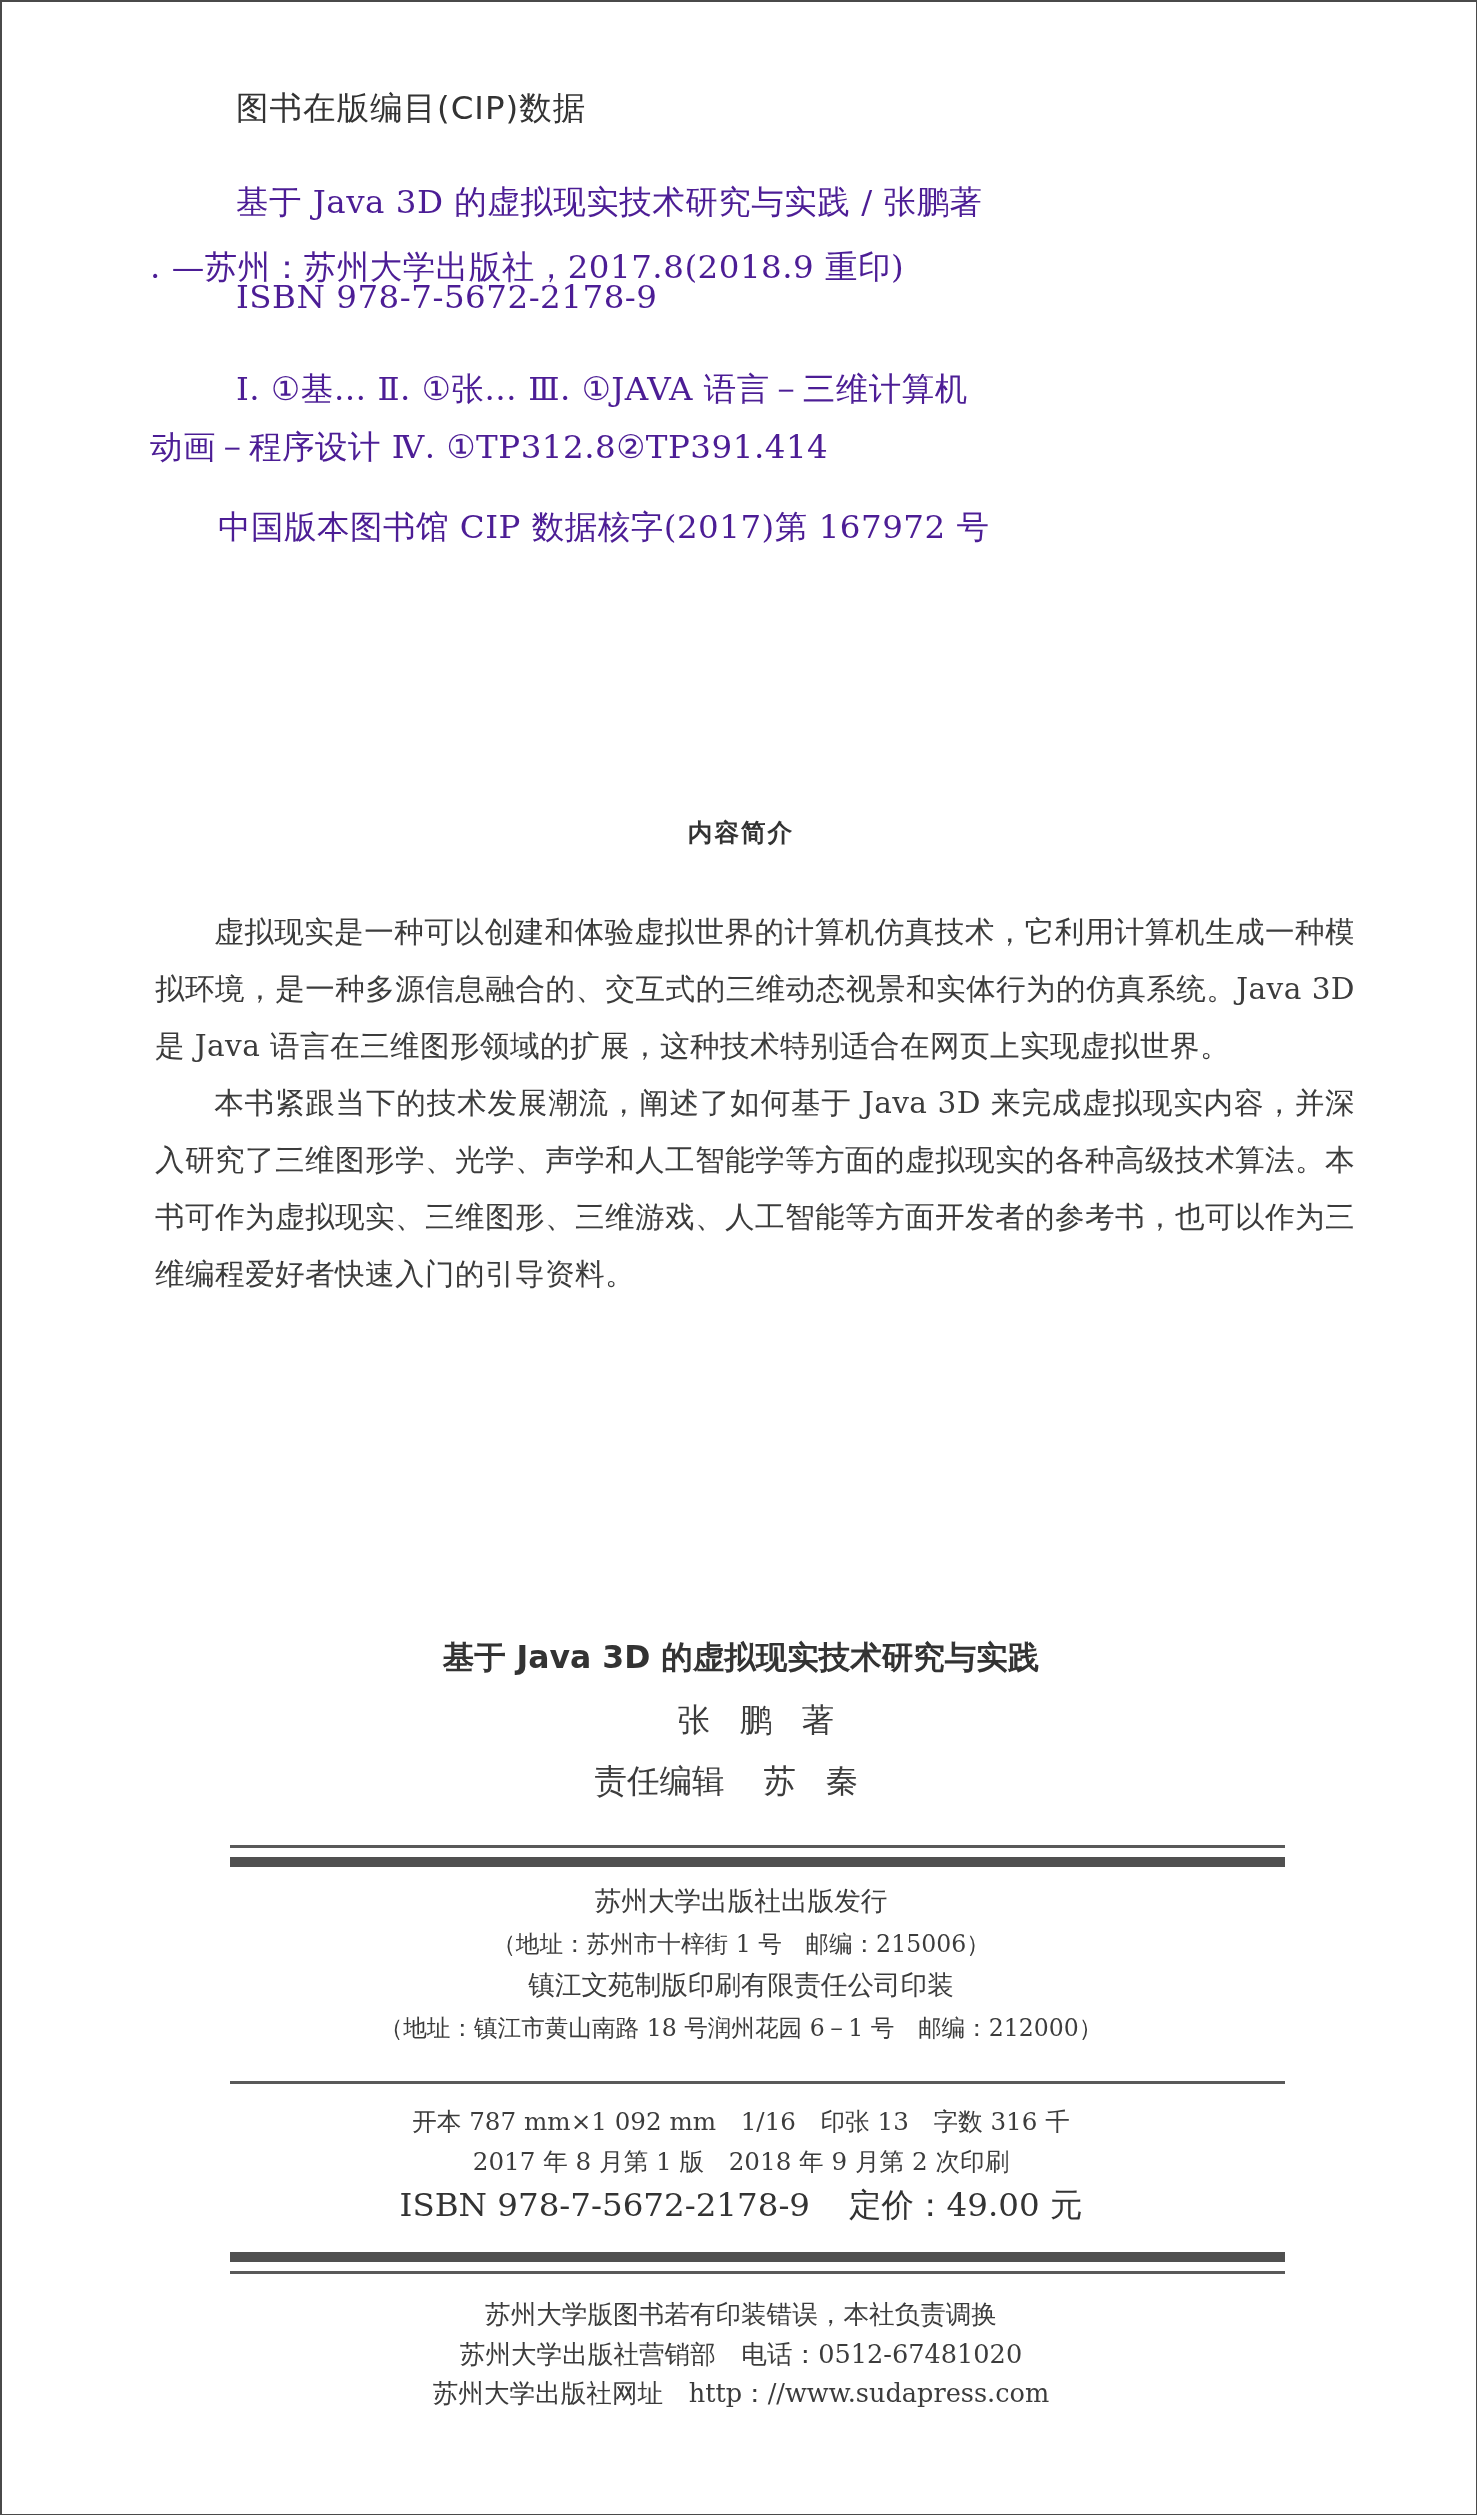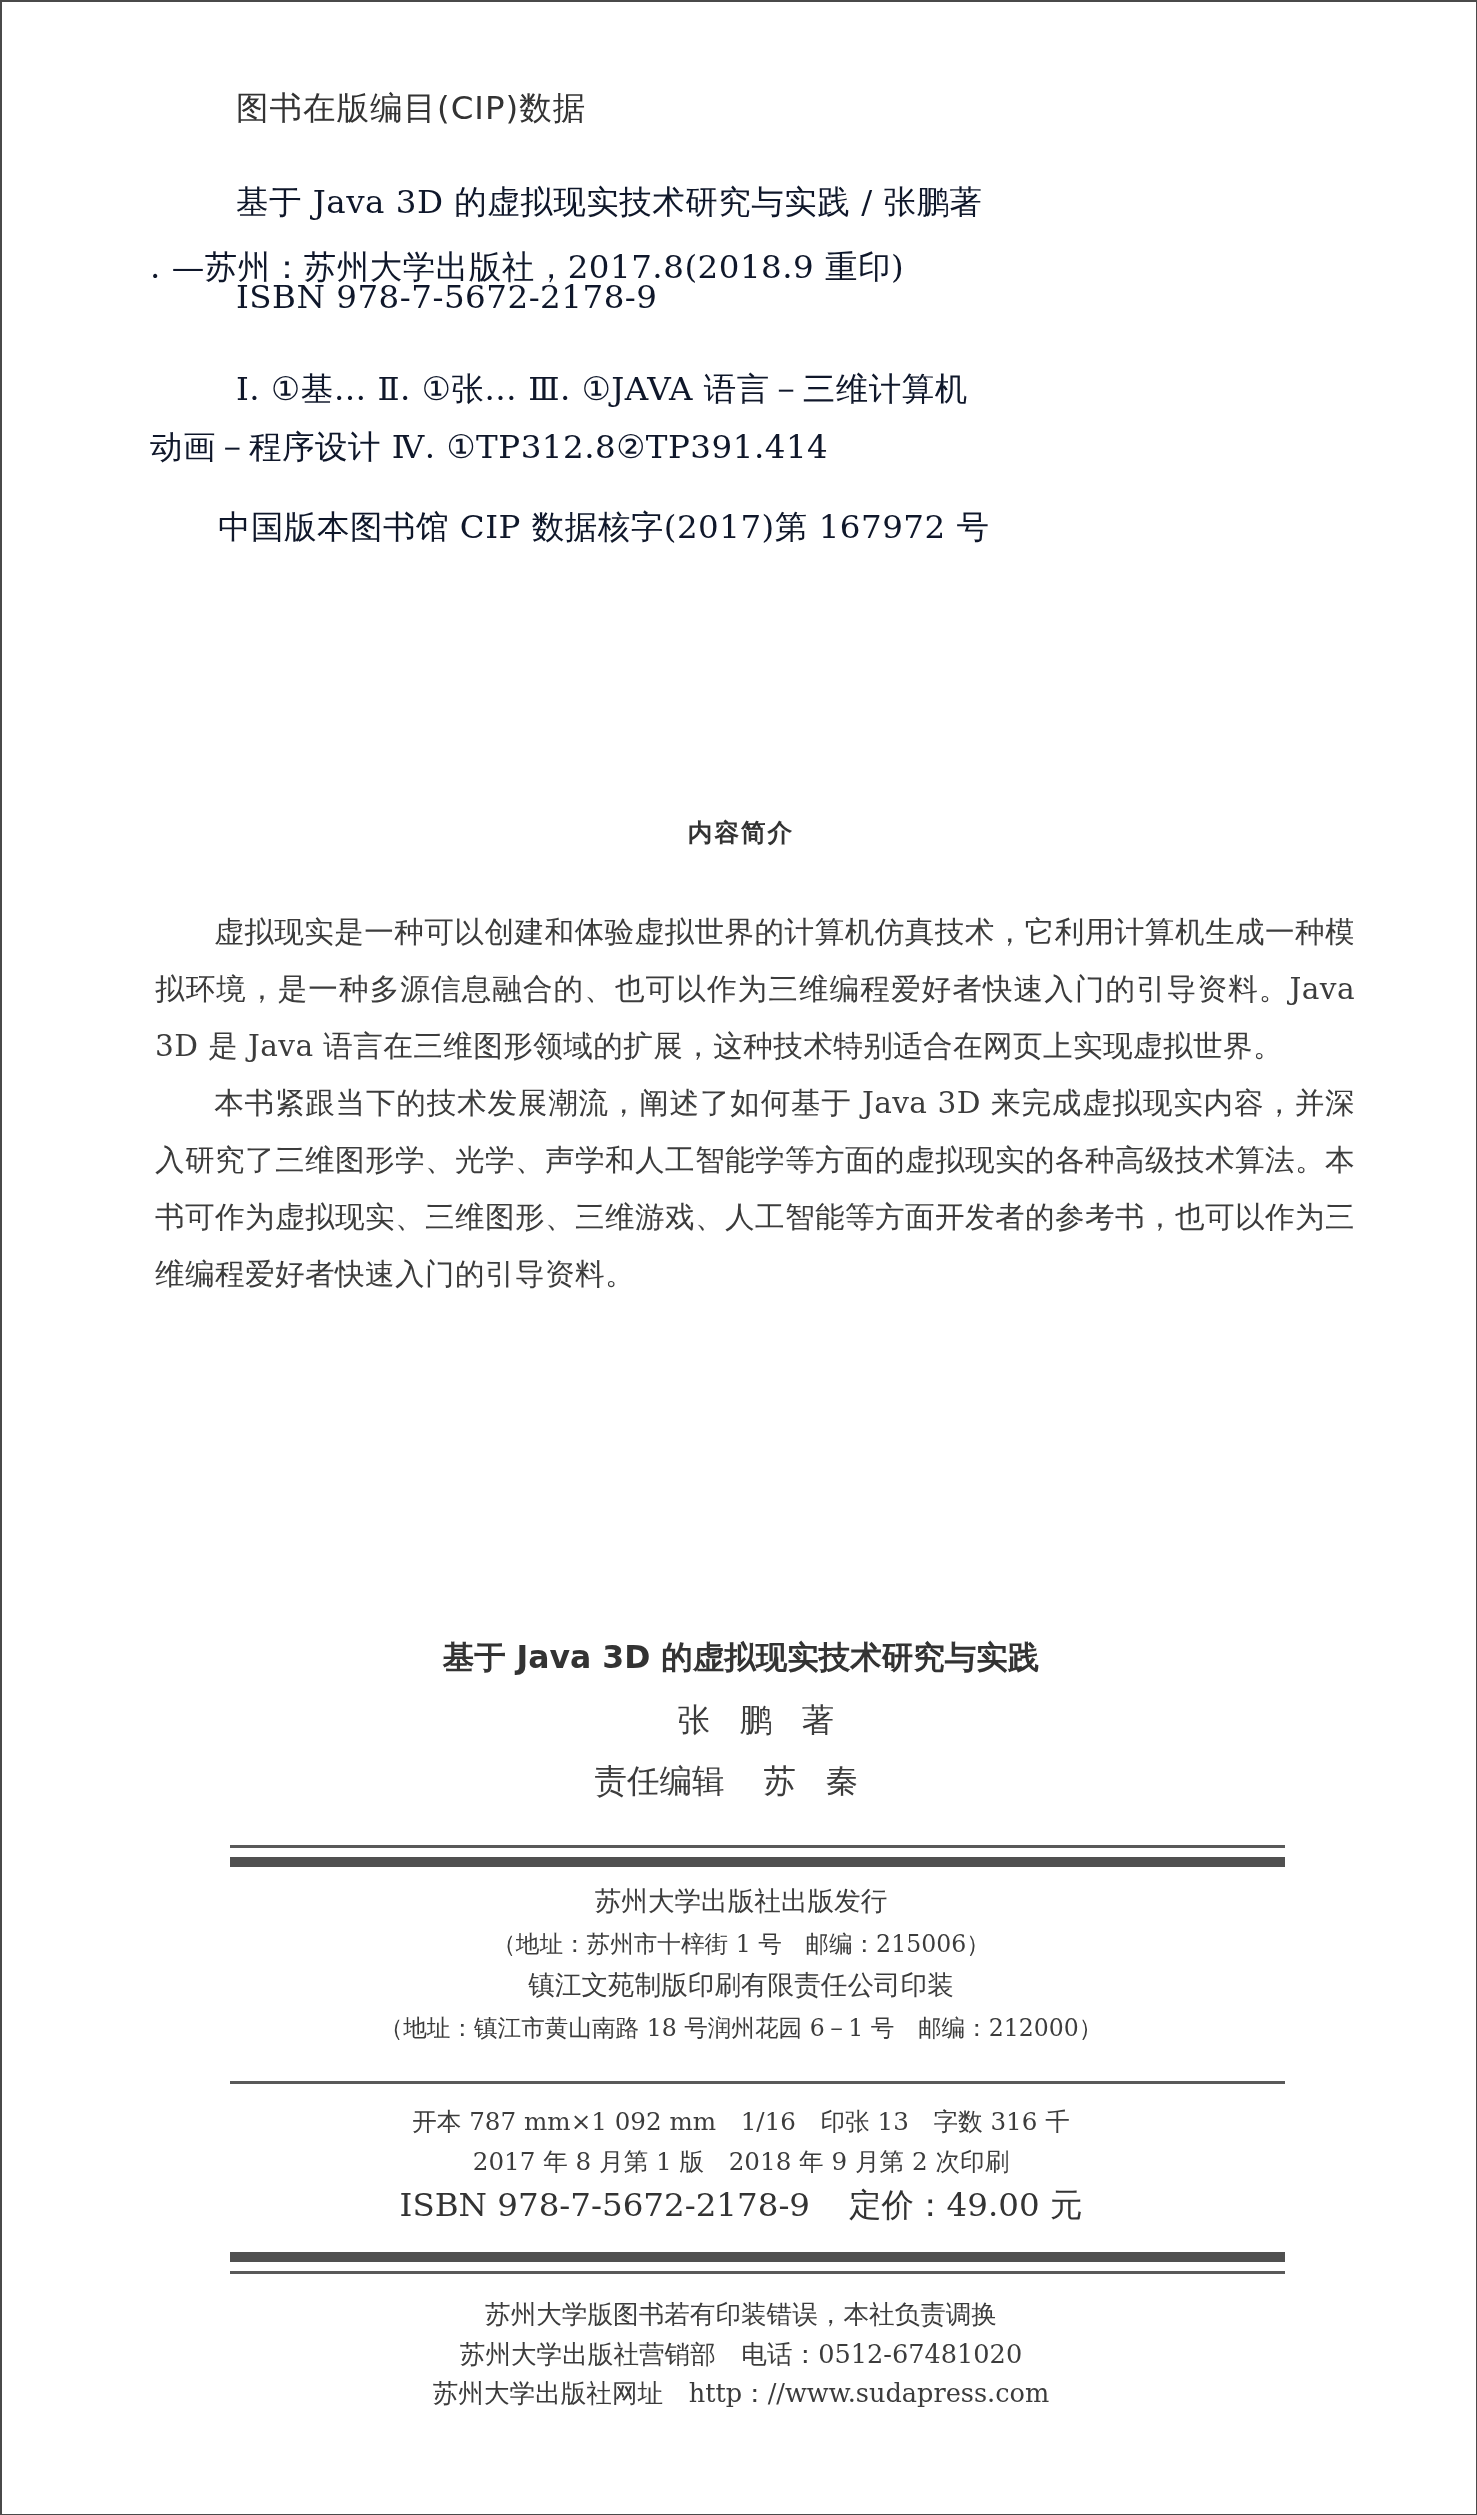--- a/index.html
+++ b/index.html
@@ -31,21 +31,21 @@
     .cip-heading {
       left: 234px; top: 85px;
       font-family: "DejaVu Sans", "Liberation Sans", sans-serif;
       font-weight: normal;
       font-size: 32.5px;
       color: #333;
       letter-spacing: 1px;
     }
     .cip-line {
       font-size: 32.5px;
-      color: #0f172a;
+      color: #4c1d95;
       letter-spacing: 0.5px;
     }
     .cip-title { left: 234px; top: 179px; }
     .cip-pub   { left: 148px; top: 244px; }
     .cip-isbn  { left: 234px; top: 276px; }
     .cip-class1 { left: 234px; top: 366px; }
     .cip-class2 { left: 148px; top: 414px; margin-top: 10px; }
     .cip-record { left: 216px; top: 504px; }
 
     
@@ -141,21 +141,21 @@
   <div class="abs cip-heading">图书在版编目(CIP)数据</div>
   <div class="abs cip-line cip-title">基于 Java 3D 的虚拟现实技术研究与实践 / 张鹏著</div>
   <div class="abs cip-line cip-pub">. —苏州：苏州大学出版社，2017.8(2018.9 重印)</div>
   <div class="abs cip-line cip-isbn">ISBN 978-7-5672-2178-9</div>
   <div class="abs cip-line cip-class1">Ⅰ. ①基… Ⅱ. ①张… Ⅲ. ①JAVA 语言－三维计算机</div>
   <div class="abs cip-line cip-class2">动画－程序设计 Ⅳ. ①TP312.8②TP391.414</div>
   <div class="abs cip-line cip-record">中国版本图书馆 CIP 数据核字(2017)第 167972 号</div>
 
   <div class="abs summary-heading">内容简介</div>
   <div class="summary">
-    <p>虚拟现实是一种可以创建和体验虚拟世界的计算机仿真技术，它利用计算机生成一种模拟环境，是一种多源信息融合的、也可以作为三维编程爱好者快速入门的引导资料。Java 3D 是 Java 语言在三维图形领域的扩展，这种技术特别适合在网页上实现虚拟世界。</p>
+    <p>虚拟现实是一种可以创建和体验虚拟世界的计算机仿真技术，它利用计算机生成一种模拟环境，是一种多源信息融合的、交互式的三维动态视景和实体行为的仿真系统。Java 3D 是 Java 语言在三维图形领域的扩展，这种技术特别适合在网页上实现虚拟世界。</p>
     <p>本书紧跟当下的技术发展潮流，阐述了如何基于 Java 3D 来完成虚拟现实内容，并深入研究了三维图形学、光学、声学和人工智能学等方面的虚拟现实的各种高级技术算法。本书可作为虚拟现实、三维图形、三维游戏、人工智能等方面开发者的参考书，也可以作为三维编程爱好者快速入门的引导资料。</p>
   </div>
 
   <div class="abs col-center book-title">基于 Java 3D 的虚拟现实技术研究与实践</div>
   <div class="abs col-center book-author">张鹏著</div>
   <div class="abs col-center book-editor">
     <span>责任编辑</span><span class="gap"></span><span class="editor-name">苏秦</span>
   </div>
 
   <div class="rule thin" style="top:1843px;"></div>

